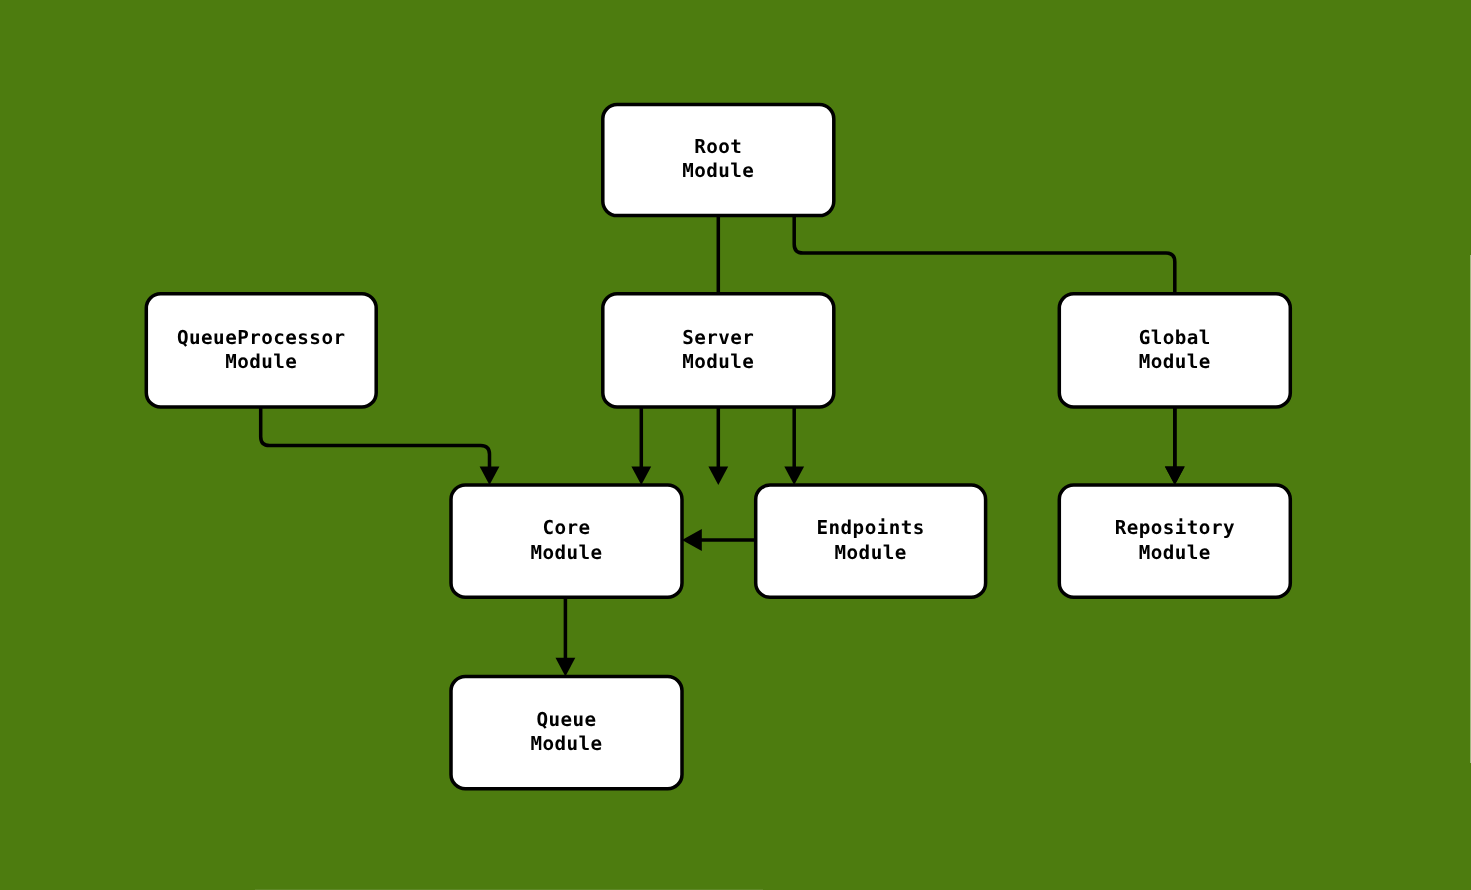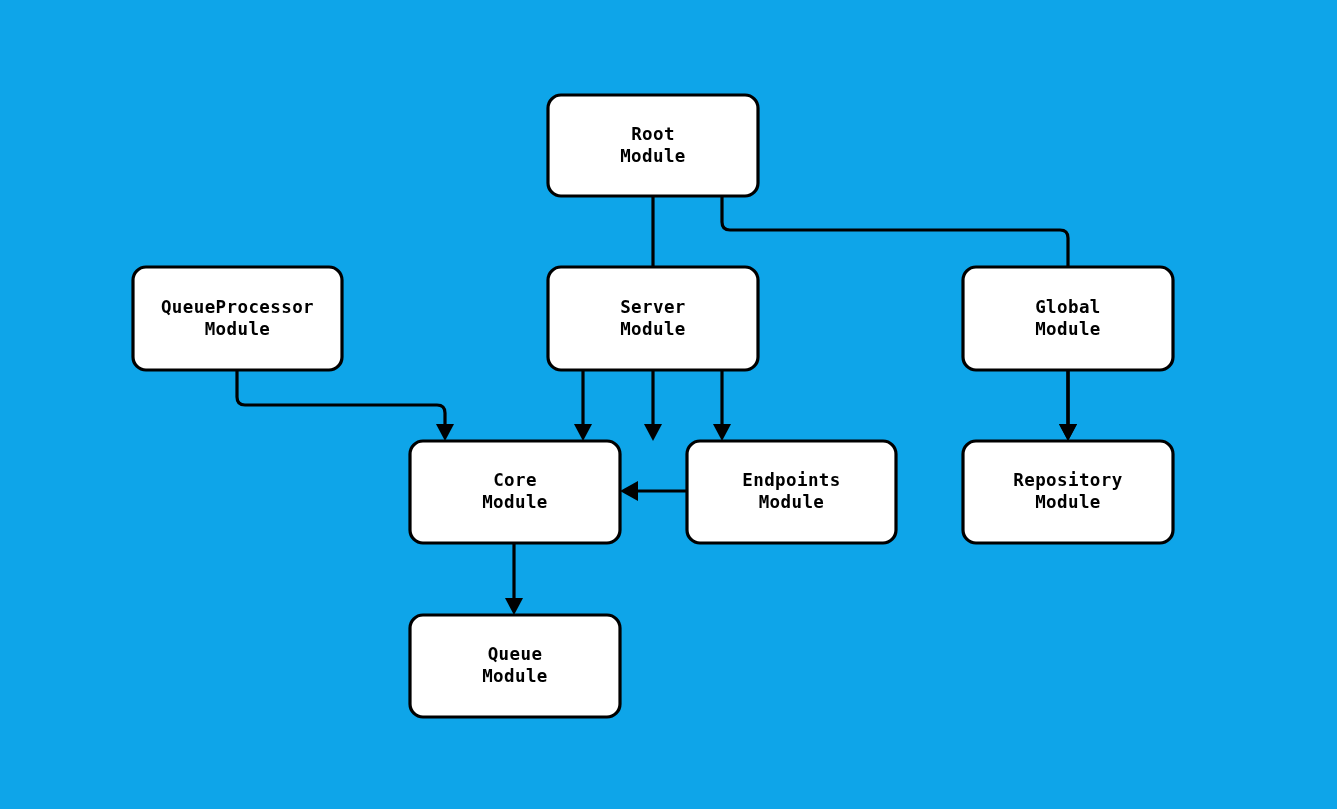--- a/index.html
+++ b/index.html
@@ -11,21 +11,21 @@
   body {
     width: 1337px;
     height: 809px;
     overflow: hidden;
     font-family: "DejaVu Sans Mono", "Liberation Mono", monospace;
   }
   #diagram-root {
     position: relative;
     width: 1337px;
     height: 809px;
-    background: #0ea5e9;
+    background: #4d7c0f;
   }
   svg#diagram-canvas {
     display: block;
     width: 1337px;
     height: 809px;
   }
   .node-box {
     fill: #ffffff;
     stroke: #000000;
     stroke-width: 3.2;

